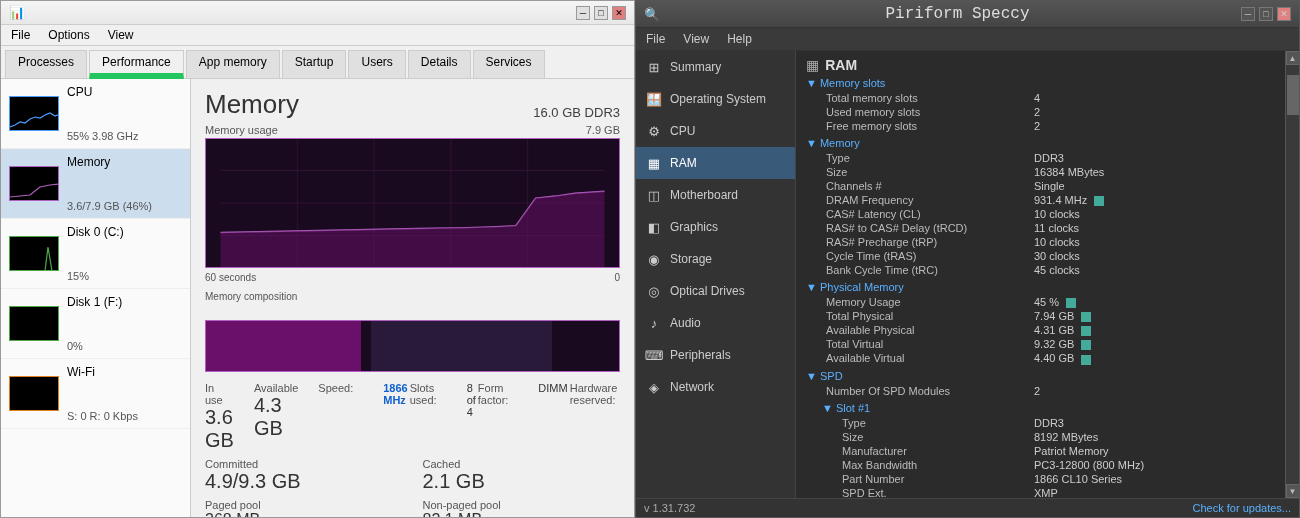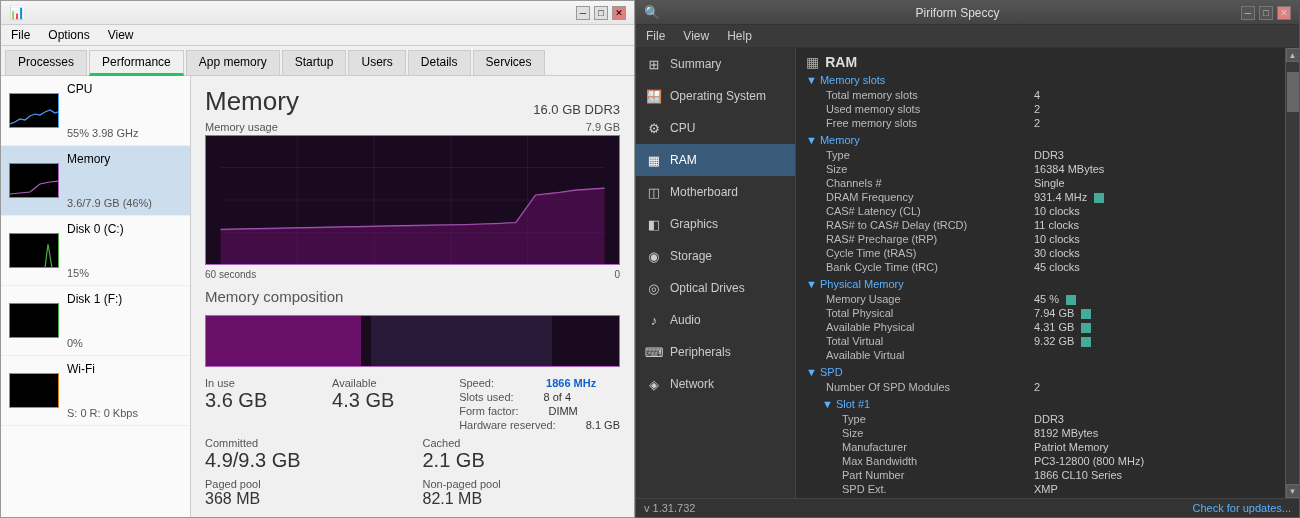--- a/index.html
+++ b/index.html
@@ -8,60 +8,60 @@
     
     #task-manager { width: 635px; height: 518px; background: #f0f0f0; border: 1px solid #999; display: flex; flex-direction: column; }
     .window-titlebar { background: linear-gradient(to bottom, #f5f5f5, #e8e8e8); padding: 4px 8px; display: flex; justify-content: space-between; align-items: center; border-bottom: 1px solid #ccc; }
     .window-title { font-size: 12px; color: #333; flex: 1; text-align: center; }
     .window-controls { display: flex; gap: 4px; }
     .win-btn { width: 14px; height: 14px; border: 1px solid #999; background: #e0e0e0; font-size: 9px; cursor: pointer; display: flex; align-items: center; justify-content: center; }
     .menu-bar { padding: 2px 6px; display: flex; gap: 10px; border-bottom: 1px solid #ccc; background: #f0f0f0; }
     .menu-item { font-size: 12px; cursor: pointer; padding: 1px 4px; }
     .tabs { display: flex; padding: 4px 4px 0; background: #f0f0f0; border-bottom: 1px solid #ccc; }
     .tab { padding: 4px 12px; font-size: 12px; cursor: pointer; border: 1px solid #ccc; border-bottom: none; background: #e0e0e0; margin-right: 2px; }
-    .tab.active { background: #f0f0f0; border-bottom: 3px solid #22c55e; z-index: 1; margin-bottom: -1px; }
+    .tab.active { background: #f0f0f0; border-bottom: 6px solid #22c55e; z-index: 1; margin-bottom: -1px; }
     .content { display: flex; flex: 1; overflow: hidden; }
     .left-panel { width: 190px; border-right: 1px solid #ccc; overflow-y: auto; background: #fafafa; }
     .perf-item { padding: 6px 8px; cursor: pointer; border-bottom: 1px solid #eee; display: flex; align-items: center; gap: 8px; }
     .perf-item.selected { background: #cde; }
     .perf-item .mini-graph { width: 50px; height: 35px; border: 1px solid #999; background: #000; position: relative; overflow: hidden; }
     .perf-item .mini-graph.blue { border-color: #4a9eff; }
     .perf-item .mini-graph.purple { border-color: #b060c0; }
     .perf-item .mini-graph.green1 { border-color: #4aaa44; }
     .perf-item .mini-graph.green2 { border-color: #4aaa44; }
     .perf-item .mini-graph.orange { border-color: #e08020; }
     .perf-label { font-size: 12px; }
     .perf-sub { font-size: 11px; color: #555; margin-top: 31px; }
     .right-panel { flex: 1; padding: 10px 14px; overflow-y: auto; background: #f0f0f0; }
     .memory-title-row { display: flex; justify-content: space-between; align-items: flex-end; margin-bottom: 4px; }
     .memory-title { font-size: 26px; font-weight: 300; color: #333; }
     .memory-type { font-size: 13px; color: #404040; }
     .graph-label-row { display: flex; justify-content: space-between; font-size: 11px; color: #555; margin-bottom: 2px; }
     .main-graph { width: 100%; height: 130px; border: 1px solid #b060c0; background: #1a0a1f; position: relative; margin-bottom: 4px; }
     .graph-time-row { display: flex; justify-content: space-between; font-size: 10px; color: #555; margin-bottom: 8px; }
-    .comp-label { font-size: 15px; color: #555; margin-bottom: 10px; }
+    .comp-label { font-size: 10px; color: #555; margin-bottom: 18px; }
     .comp-graph { width: 100%; height: 52px; border: 1px solid #b060c0; background: #1a0a1f; margin-bottom: 10px; display: flex; }
     .comp-segment { flex: 1; height: 100%; }
     .stats-row { display: flex; gap: 20px; margin-bottom: 6px; }
     .stat-block { flex: 1; }
     .stat-label { font-size: 11px; color: #555; }
     .stat-value { font-size: 20px; font-weight: 300; color: #333; }
     .inline-stats { display: flex; gap: 30px; }
     .inline-label { font-size: 11px; color: #555; }
     .inline-value { font-size: 11px; color: #333; }
-    .inline-value.blue { color: #1060d0; font-weight: 600; margin-left: 22px; }
-    .right-stats { display: flex; flex-direction: column; gap: 2px; }
+    .inline-value.blue { color: #1060d0; font-weight: 600; }
+    .right-stats { display: flex; flex-direction: row; gap: 2px; }
 
     
     svg { display: block; }
 
     
     #speccy { width: 665px; height: 518px; background: #2b2b2b; border: 1px solid #555; display: flex; flex-direction: column; }
     .speccy-titlebar { background: linear-gradient(to bottom, #555, #444); padding: 4px 8px; display: flex; justify-content: space-between; align-items: center; border-bottom: 1px solid #333; }
-    .speccy-title { font-size: 12px; color: #ddd; flex: 1; text-align: center; }
+    .speccy-title { font-size: 16px; color: #ddd; flex: 1; text-align: center; font-family: Liberation Mono, monospace; }
     .speccy-controls { display: flex; gap: 4px; }
     .speccy-win-btn { width: 14px; height: 14px; border: 1px solid #777; background: #555; font-size: 9px; cursor: pointer; display: flex; align-items: center; justify-content: center; color: #ccc; }
     .speccy-menu { padding: 2px 6px; display: flex; gap: 10px; border-bottom: 1px solid #333; background: #3a3a3a; }
     .speccy-menu-item { font-size: 12px; cursor: pointer; padding: 2px 4px; color: #ccc; }
     .speccy-content { display: flex; flex: 1; overflow: hidden; }
     .speccy-sidebar { width: 160px; background: #333; border-right: 1px solid #444; overflow-y: auto; }
     .speccy-nav-item { padding: 8px 10px; cursor: pointer; display: flex; align-items: center; gap: 8px; color: #ccc; font-size: 12px; }
     .speccy-nav-item.active { background: #3a5a7a; color: #fff; }
     .speccy-icon { width: 16px; height: 16px; display: flex; align-items: center; justify-content: center; font-size: 13px; }
     .speccy-main { flex: 1; background: #2b2b2b; overflow-y: auto; padding: 6px 10px; color: #bbb; font-size: 11px; }
@@ -393,20 +393,21 @@
       <div class="info-row">
         <span class="info-key">Available Physical</span>
         <span class="info-val"><span>4.31 GB</span> <span class="indicator green"></span></span>
       </div>
       <div class="info-row">
         <span class="info-key">Total Virtual</span>
         <span class="info-val"><span>9.32 GB</span> <span class="indicator green"></span></span>
       </div>
       <div class="info-row">
         <span class="info-key">Available Virtual</span>
+        <span class="info-val"><span>4.40 GB</span> <span class="indicator green"></span></span>
       </div>
 
       <div class="sub-section">▼ <span>SPD</span></div>
       <div class="info-row">
         <span class="info-key">Number Of SPD Modules</span>
         <span class="info-val">2</span>
       </div>
       <div class="sub-section" style="padding-left:16px;">▼ <span>Slot #1</span></div>
       <div class="info-row">
         <span class="info-key" style="padding-left:36px;">Type</span>

